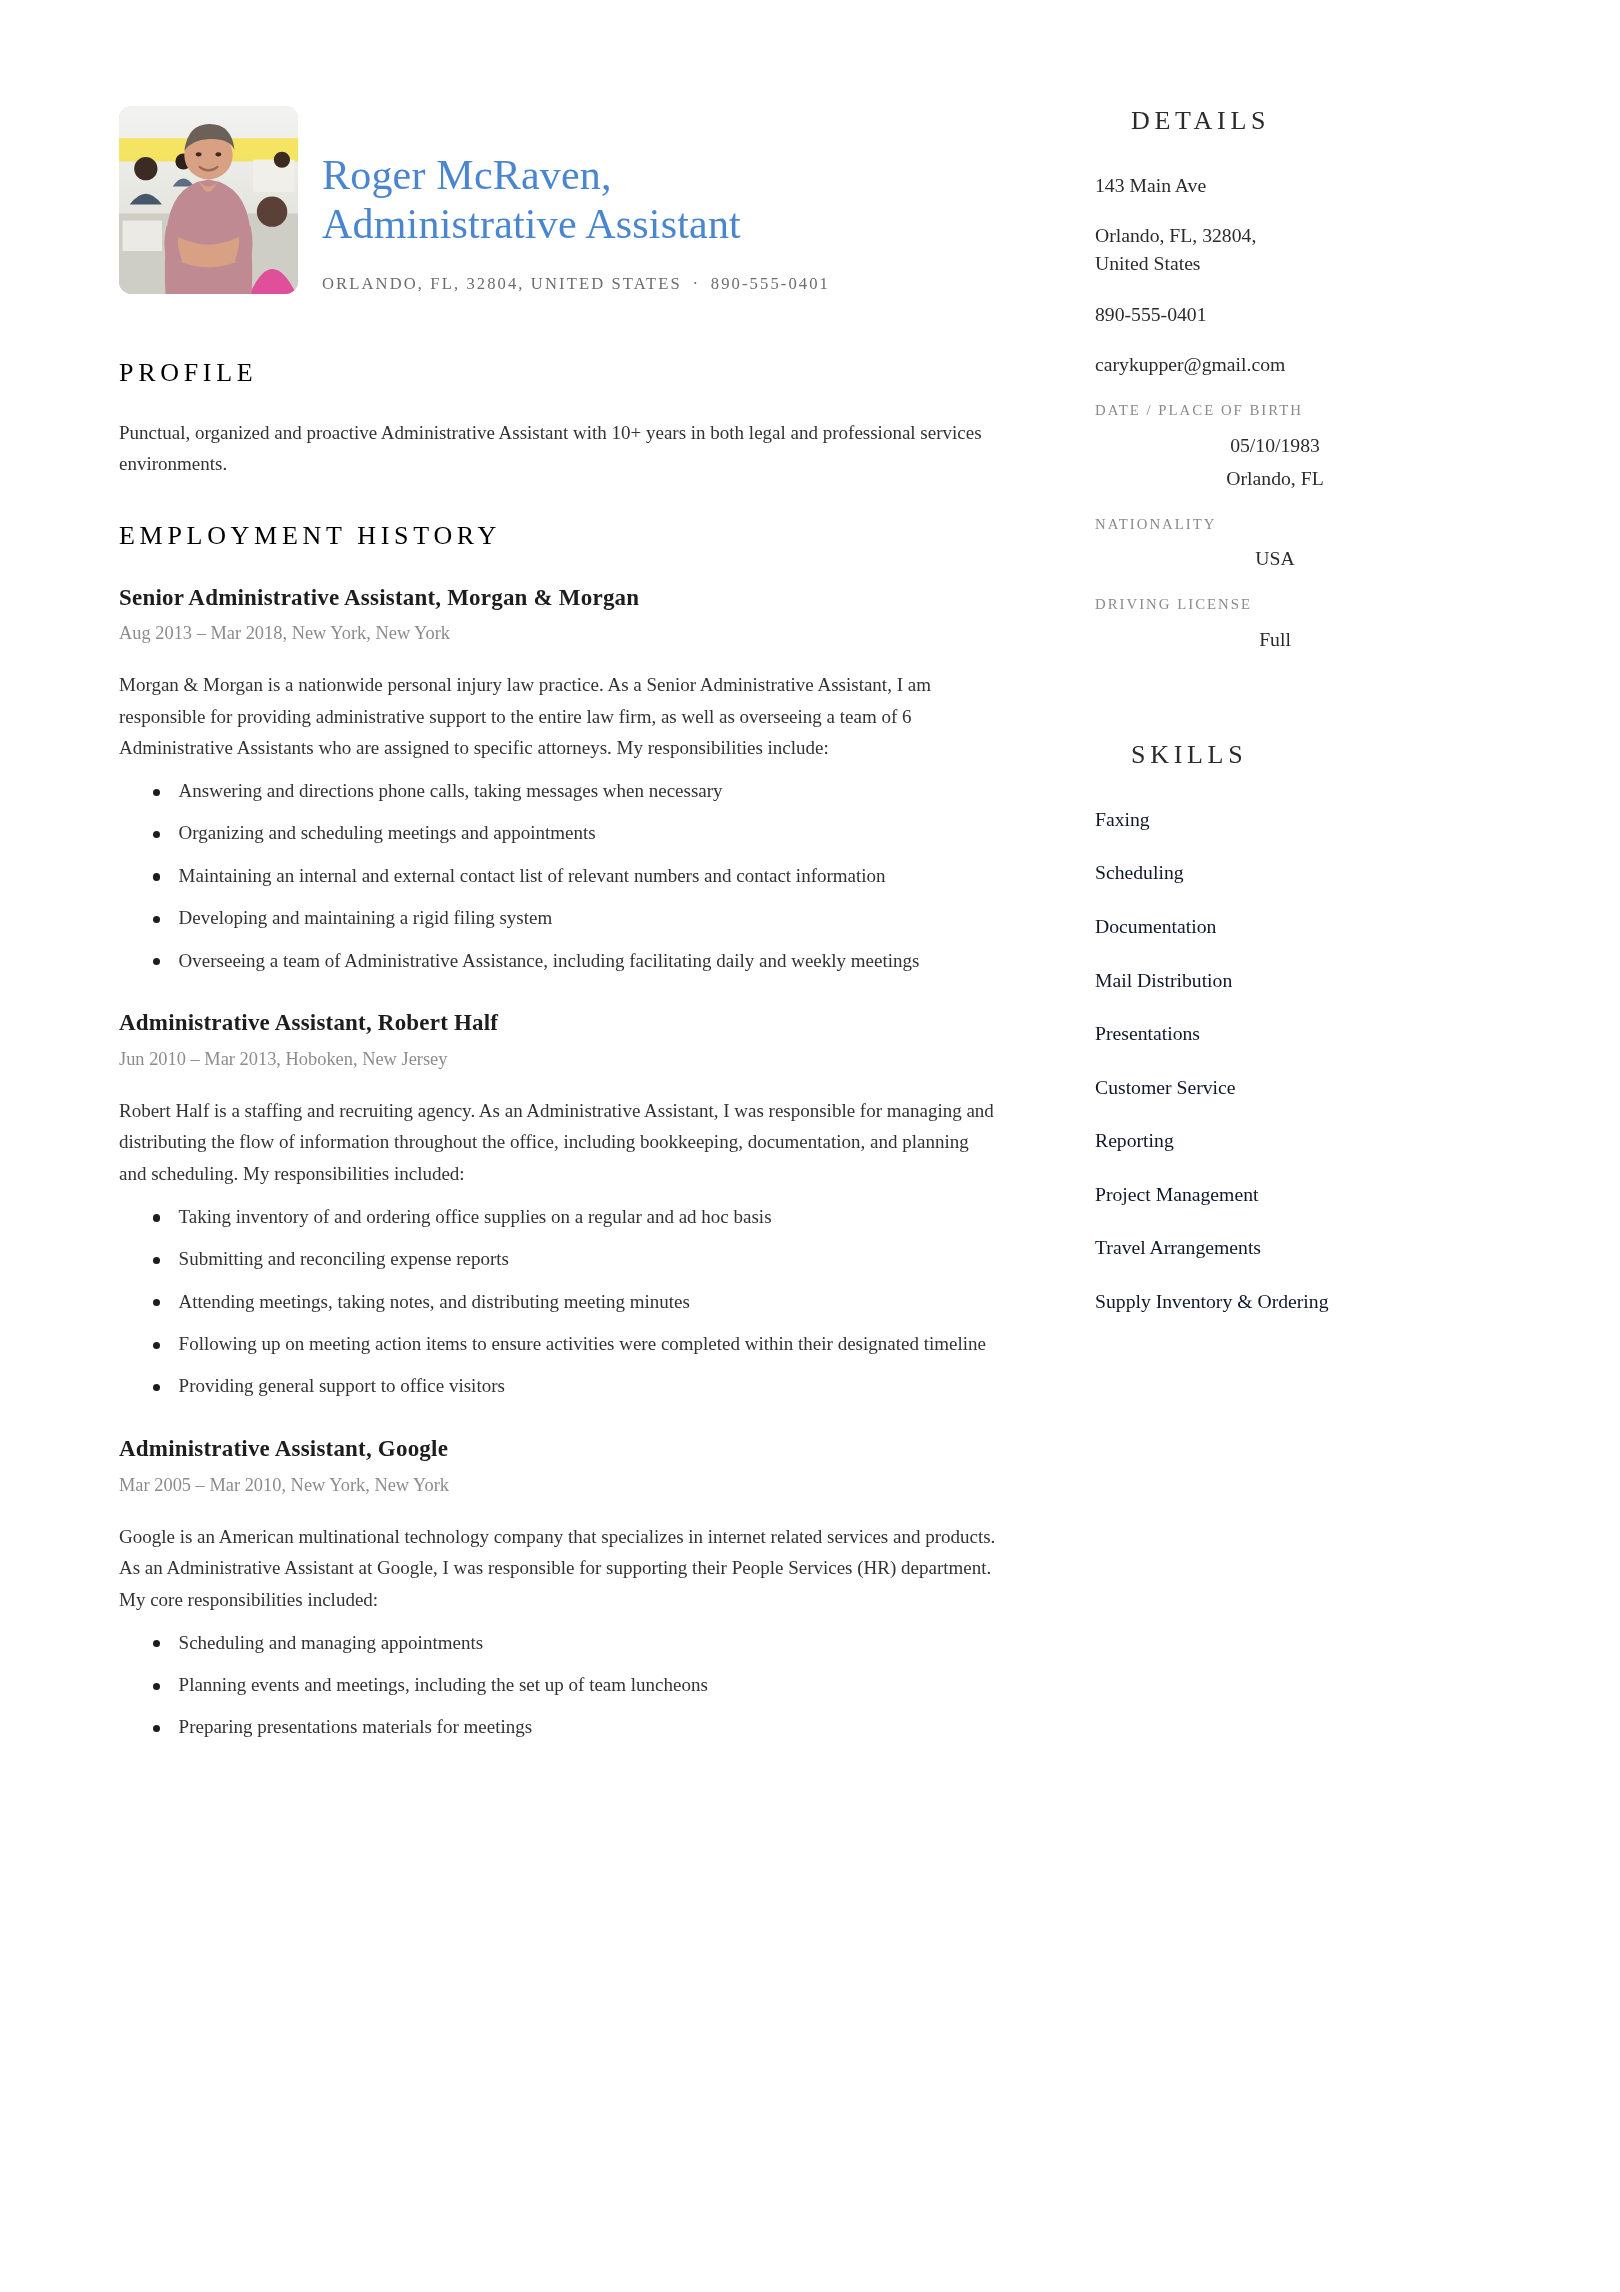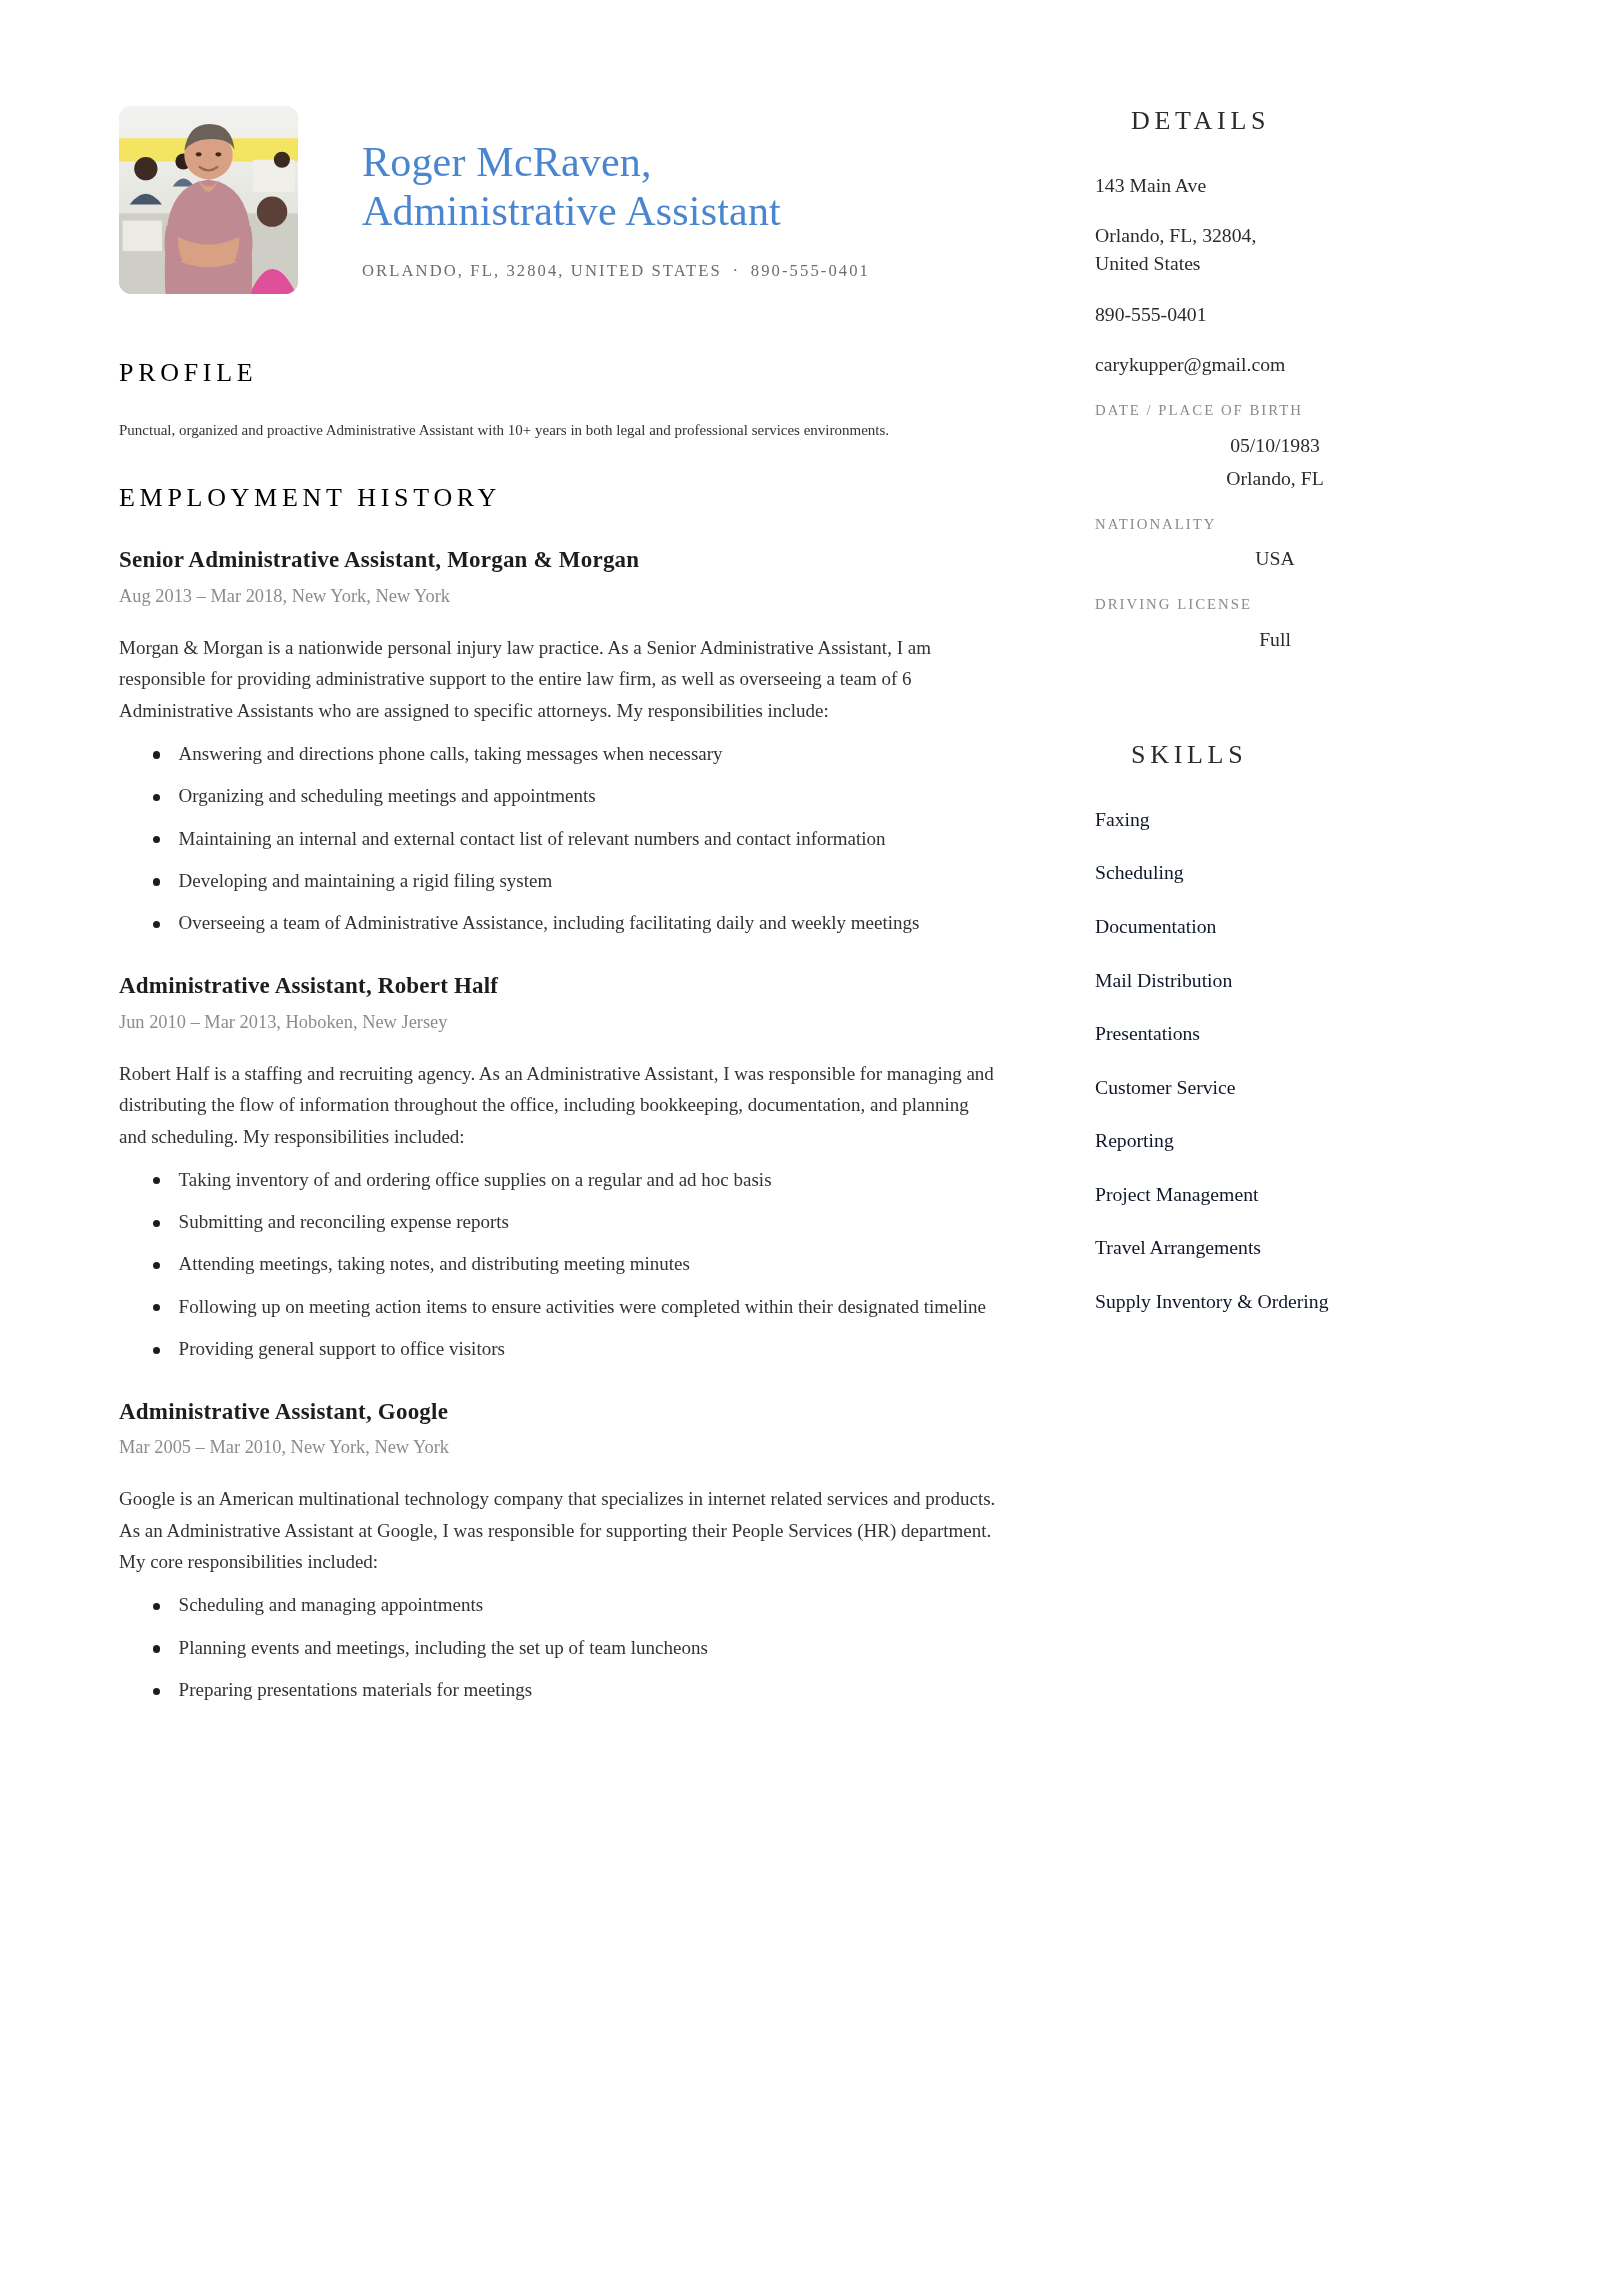--- a/index.html
+++ b/index.html
@@ -16,21 +16,21 @@
   
   .cols {
     display:flex;
     padding:106px 86px 0 119px;
     gap:0;
   }
   .col-main { width:960px; flex:0 0 960px; padding-right:81px; }
   .col-side { width:376px; flex:0 0 376px; padding-left:16px; }
 
   
-  .header { display:flex; align-items:center; gap:64px; margin-bottom:64px; }
+  .header { display:flex; align-items:flex-end; gap:24px; margin-bottom:64px; }
   .photo {
     width:179px; height:188px;
     border-radius:12.5px;
     flex:0 0 179px;
     overflow:hidden;
     position:relative;
     background:#dcdcd6;
   }
   .photo svg { display:block; width:100%; height:100%; }
   .head-text { padding-top:19.7px; }
@@ -54,21 +54,21 @@
   .sec-title {
     font-size:26px;
     letter-spacing:4.7px;
     color:#000000;
     font-weight:400;
     margin-bottom:30px;
   }
   .sec-block { margin-bottom:41px; }
 
   .para {
-    font-size:15px;
+    font-size:19px;
     line-height:1.62;
     color:#333333;
   }
 
   
   .job { margin-top:34px; }
   .job-title {
     font-size:23px;
     font-weight:700;
     color:#1d1d1d;

